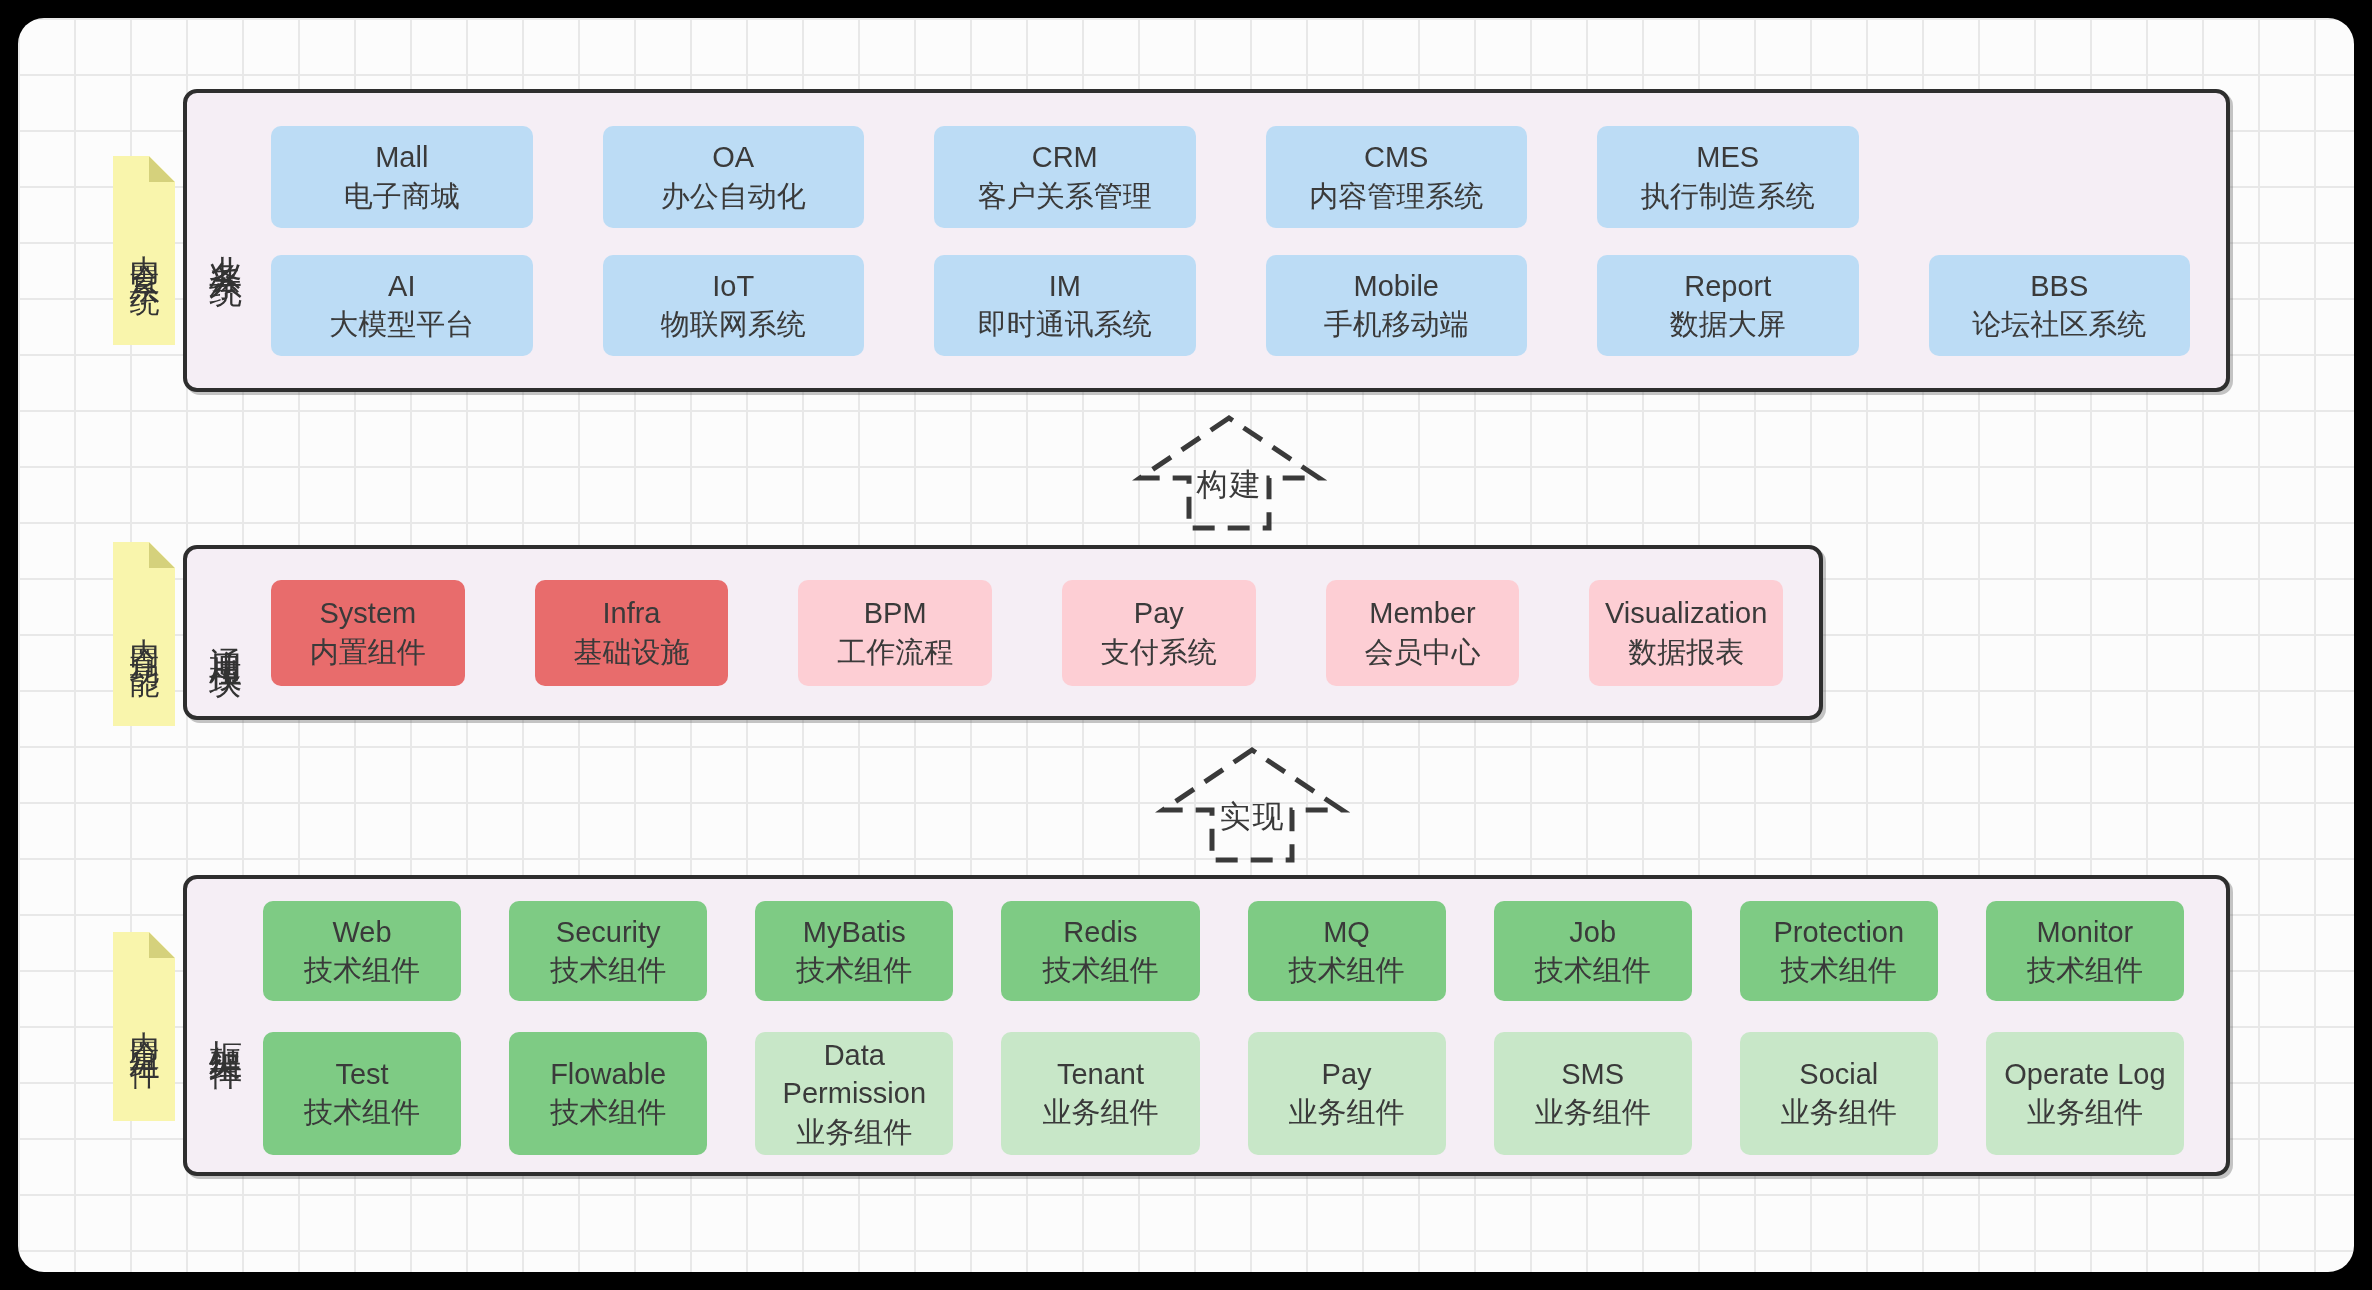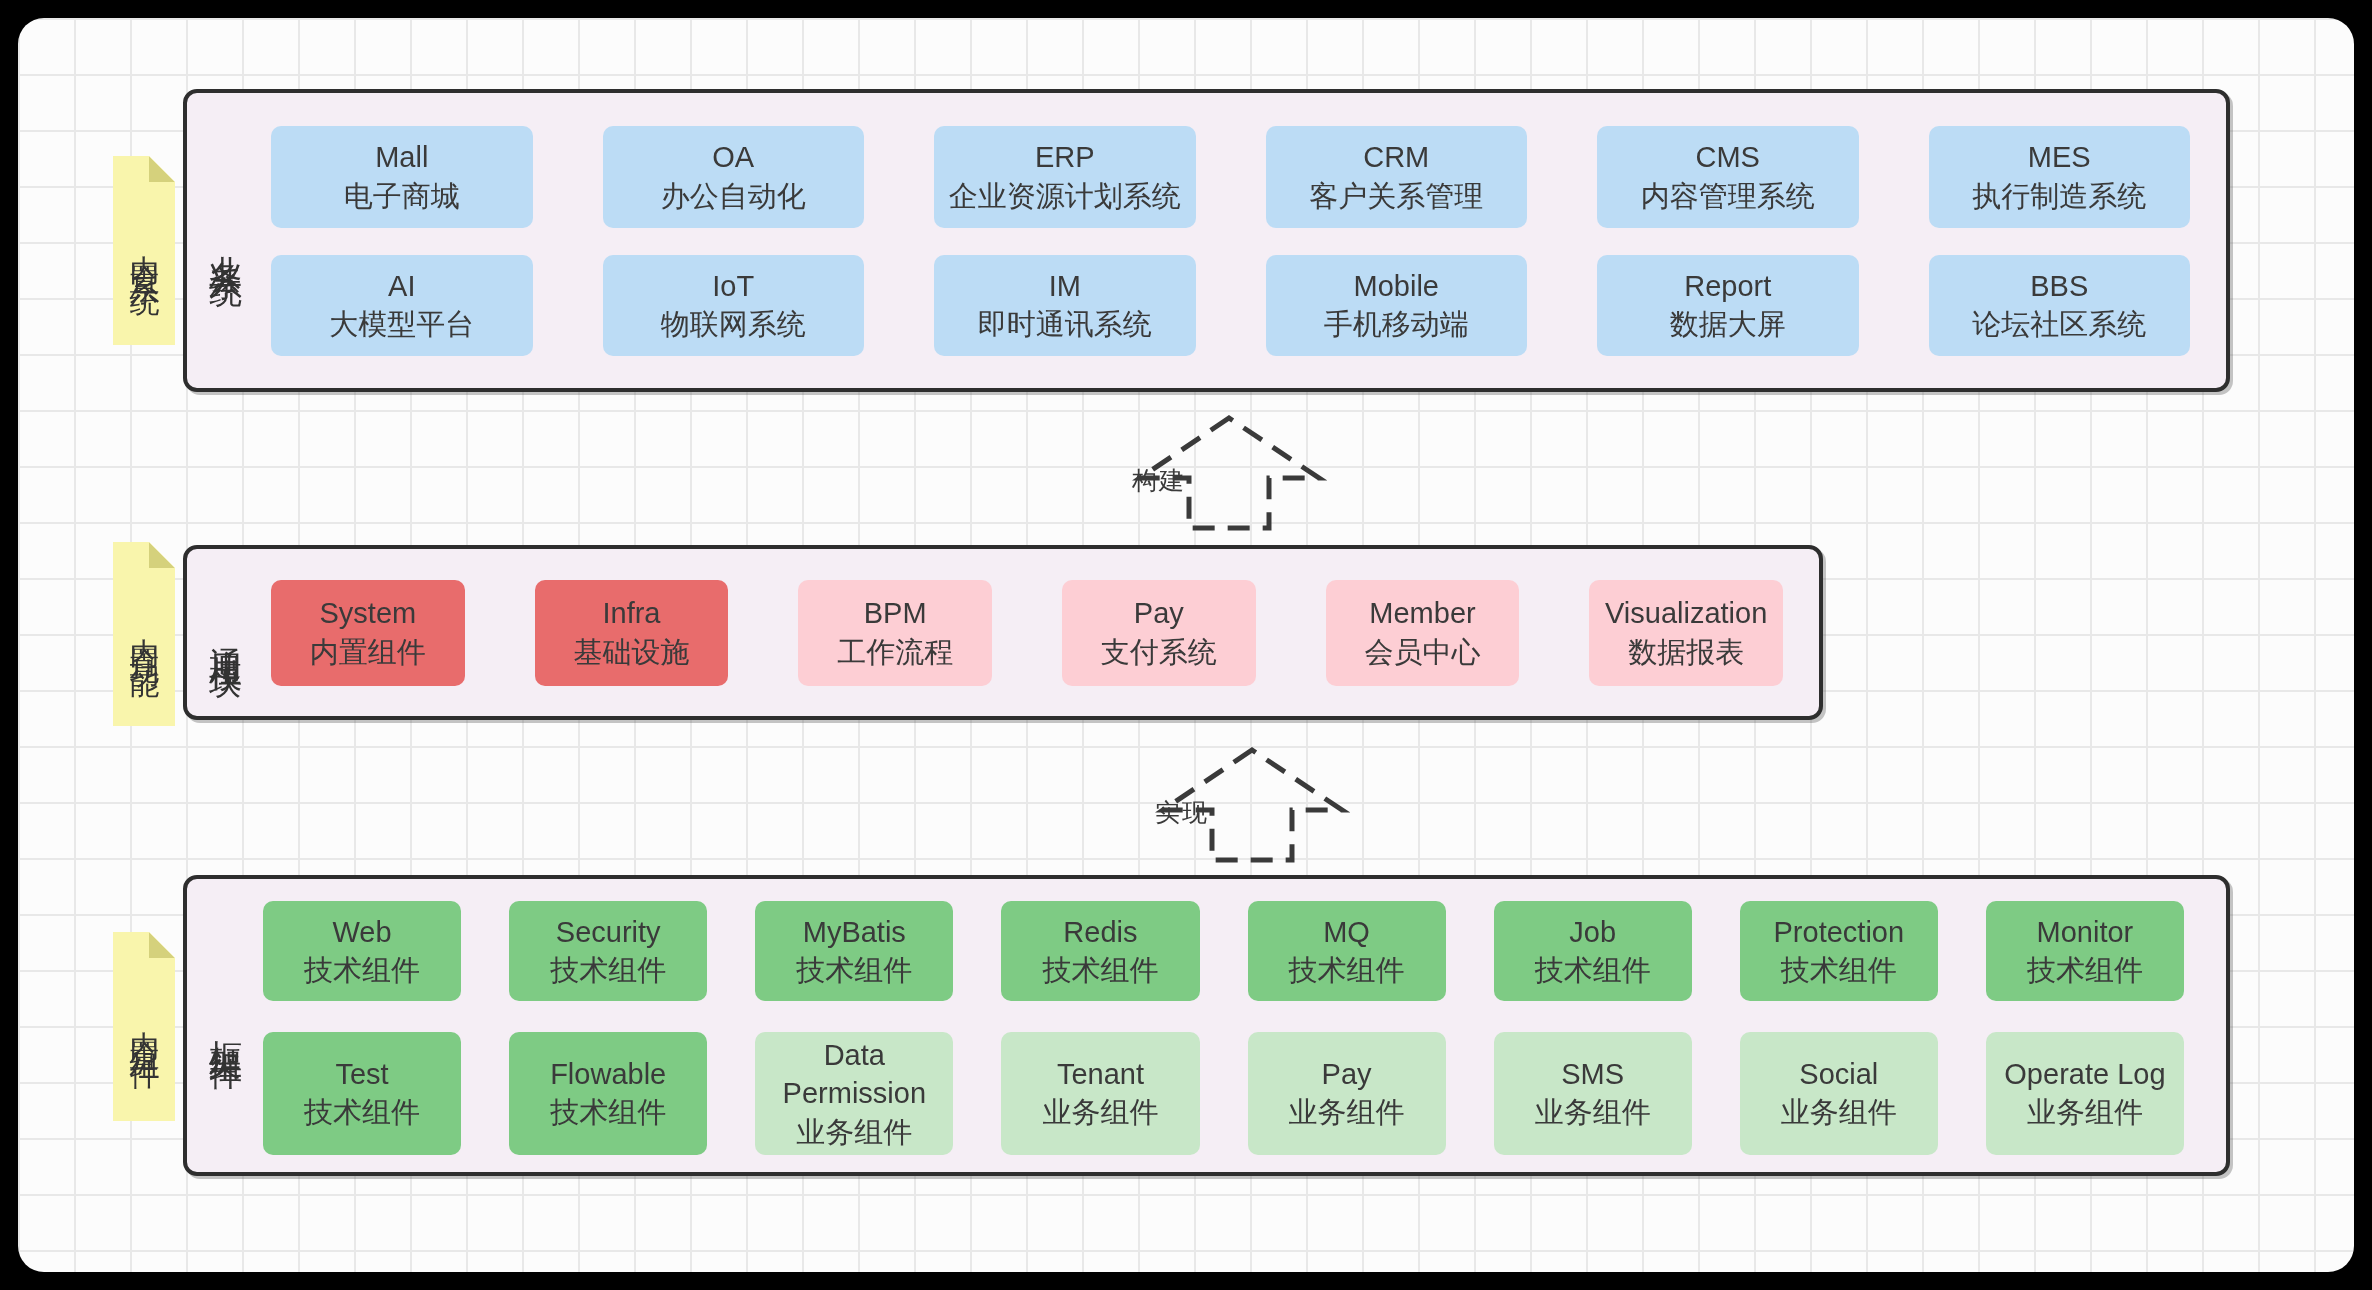--- a/index.html
+++ b/index.html
@@ -59,22 +59,22 @@
     background:var(--sticky-fold);clip-path:polygon(0 0,100% 100%,0 100%);}
   .sticky-label{position:absolute;inset:0;display:flex;align-items:center;justify-content:center;
     writing-mode:vertical-rl;text-orientation:upright;font-size:30px;letter-spacing:10px;color:#333;}
   #sticky-business{left:95px;top:138px;height:189px;}
   #sticky-modules{left:95px;top:524px;height:184px;}
   #sticky-framework{left:95px;top:914px;height:189px;}
 
   .arrow{position:absolute;width:195px;height:122px;}
   .arrow svg{position:absolute;inset:0;width:100%;height:100%;}
   .arrow path{fill:none;stroke:var(--arrow);stroke-width:5;stroke-dasharray:22 13;}
-  .arrow-label{position:absolute;left:0;right:0;top:52px;text-align:left;
-    font-size:25px;color:var(--arrow);letter-spacing:2px;}
+  .arrow-label{position:absolute;left:0;right:0;top:52px;text-align:center;
+    font-size:31px;color:var(--arrow);letter-spacing:2px;}
   #arrow-build{left:1114px;top:394px;}
   #arrow-implement{left:1137px;top:726px;}
 </style>
 </head>
 <body>
 
 <div class="canvas">
 
   <div class="sticky" id="sticky-business">
     <div class="sticky-label">内置系统</div>
@@ -87,24 +87,20 @@
       <div class="row cols6">
         <div class="box blue">
           <span class="en">Mall</span>
           <span class="cn">电子商城</span>
         </div>
         <div class="box blue">
           <span class="en">OA</span>
           <span class="cn">办公自动化</span>
         </div>
         <div class="box blue">
-          <span class="en">ERP</span>
-          <span class="cn">企业资源计划系统</span>
-        </div>
-        <div class="box blue">
           <span class="en">CRM</span>
           <span class="cn">客户关系管理</span>
         </div>
         <div class="box blue">
           <span class="en">CMS</span>
           <span class="cn">内容管理系统</span>
         </div>
         <div class="box blue">
           <span class="en">MES</span>
           <span class="cn">执行制造系统</span>

